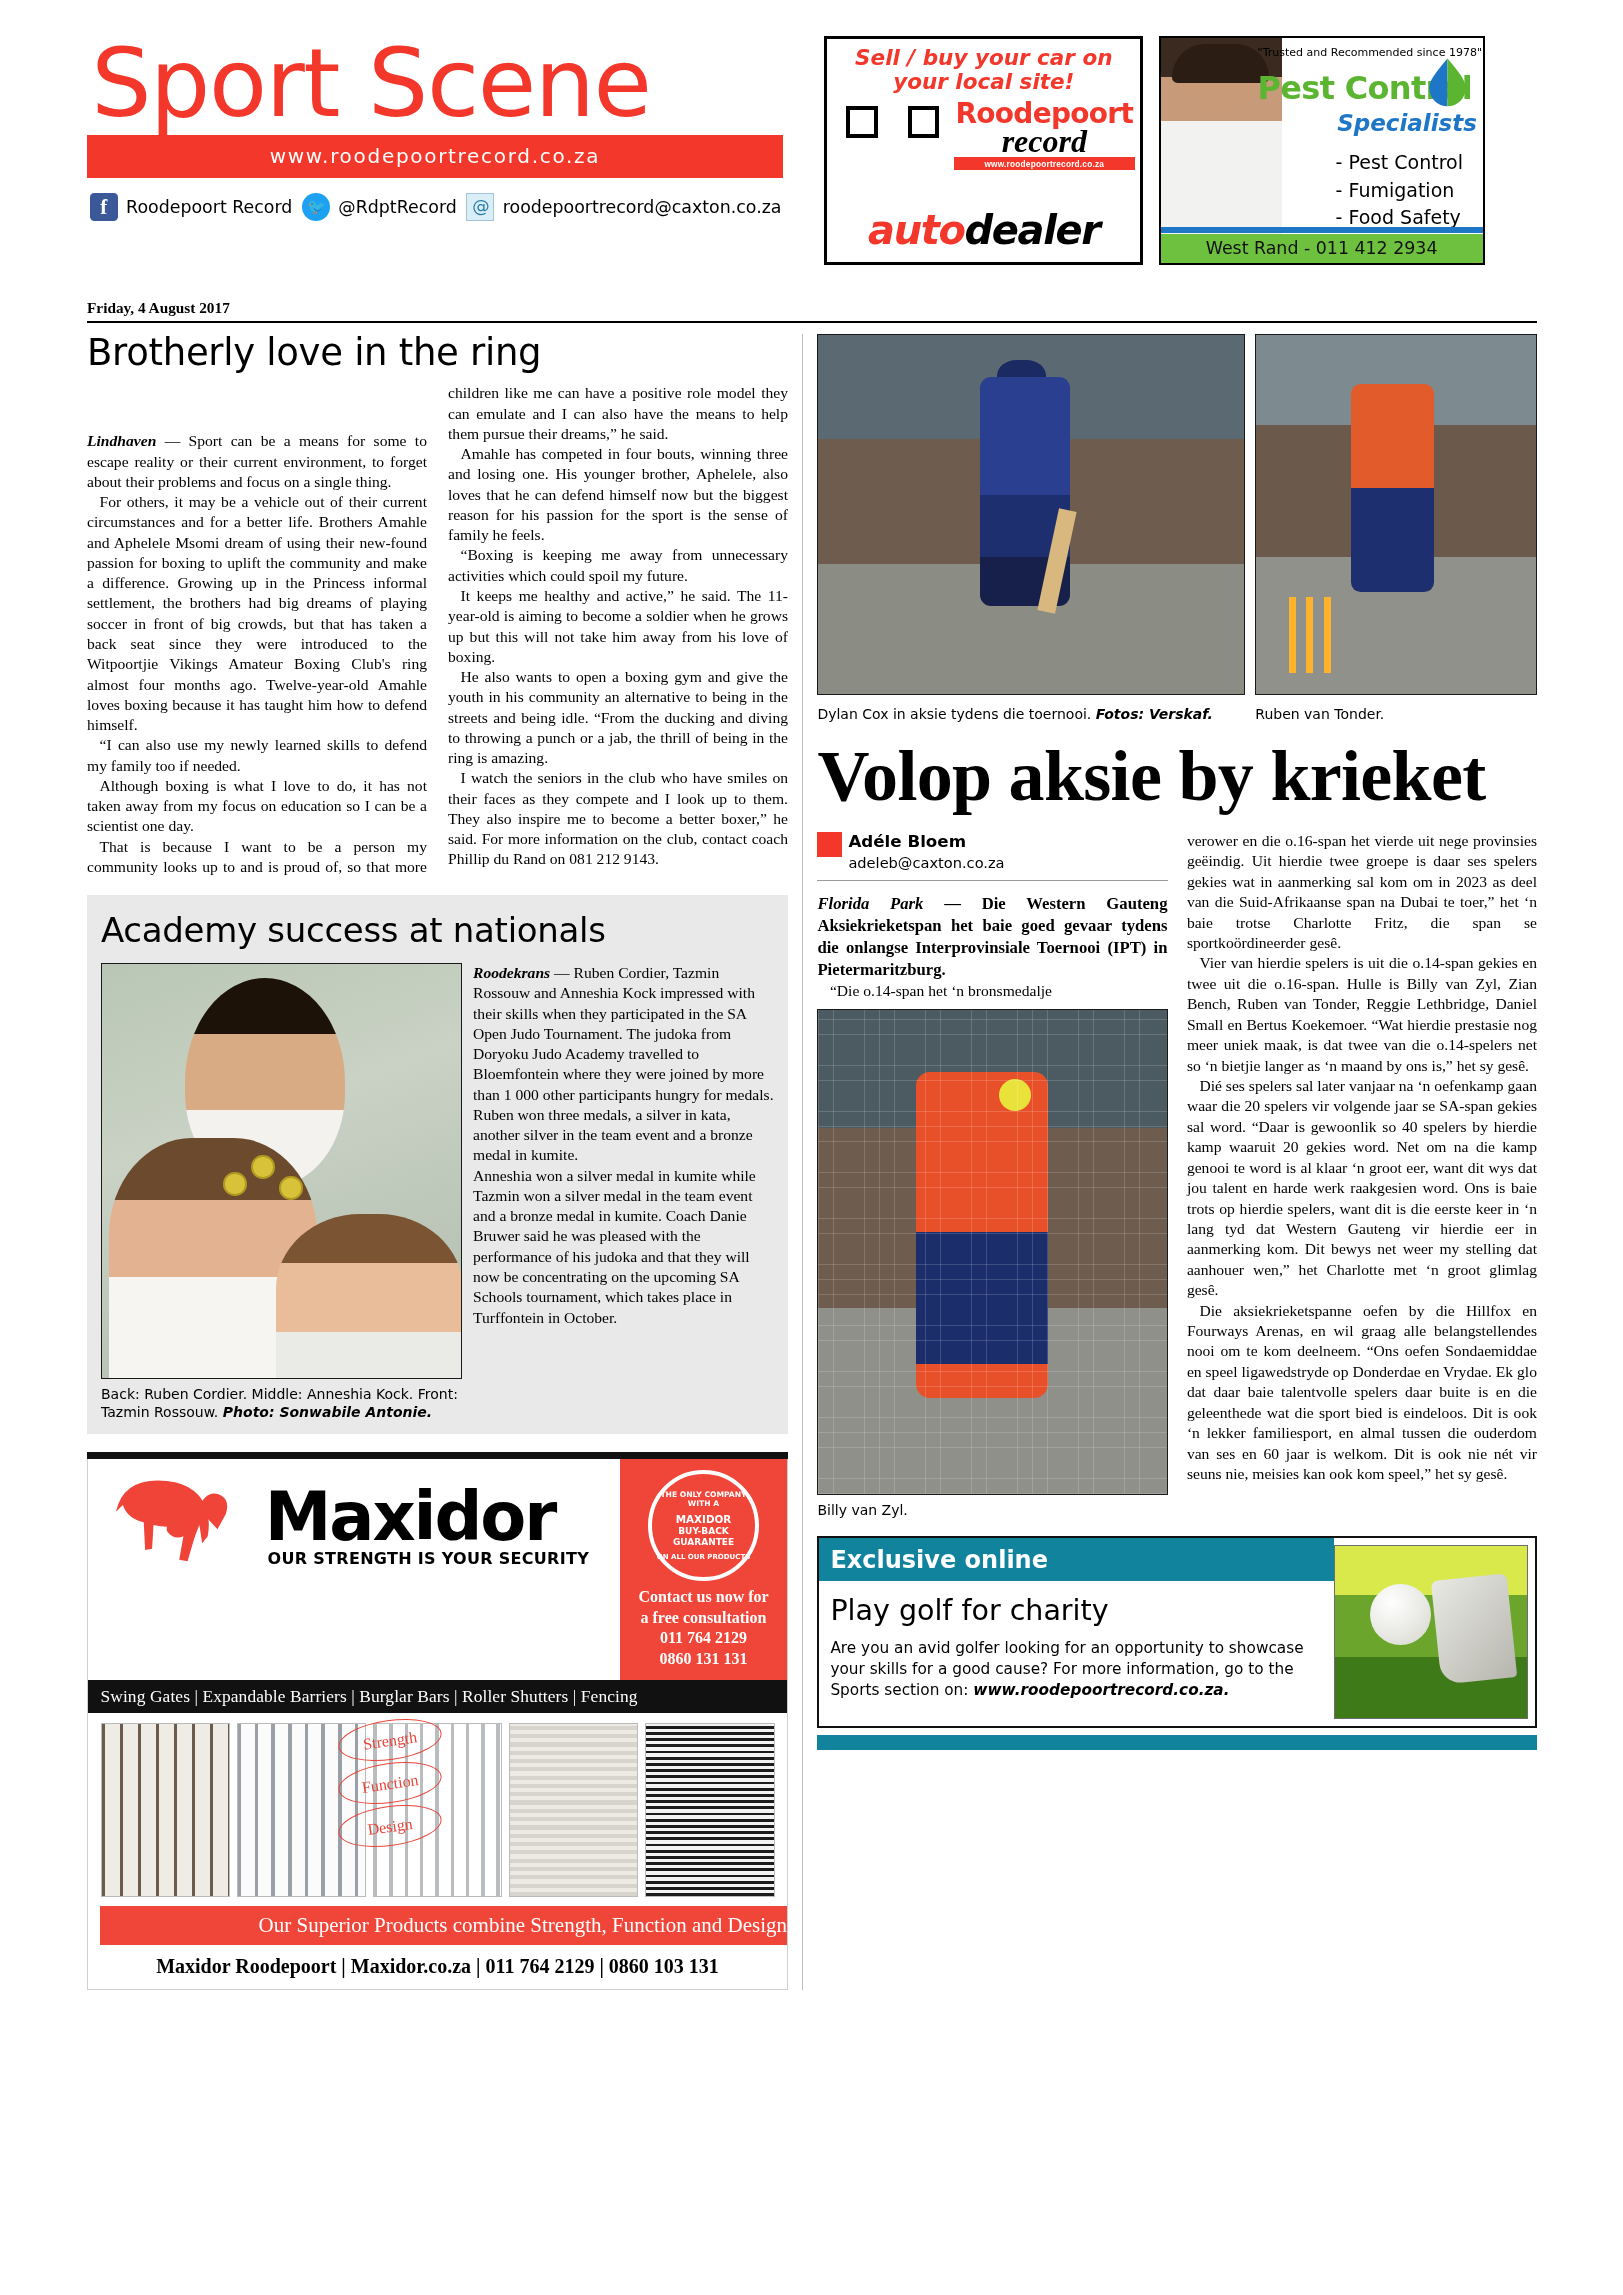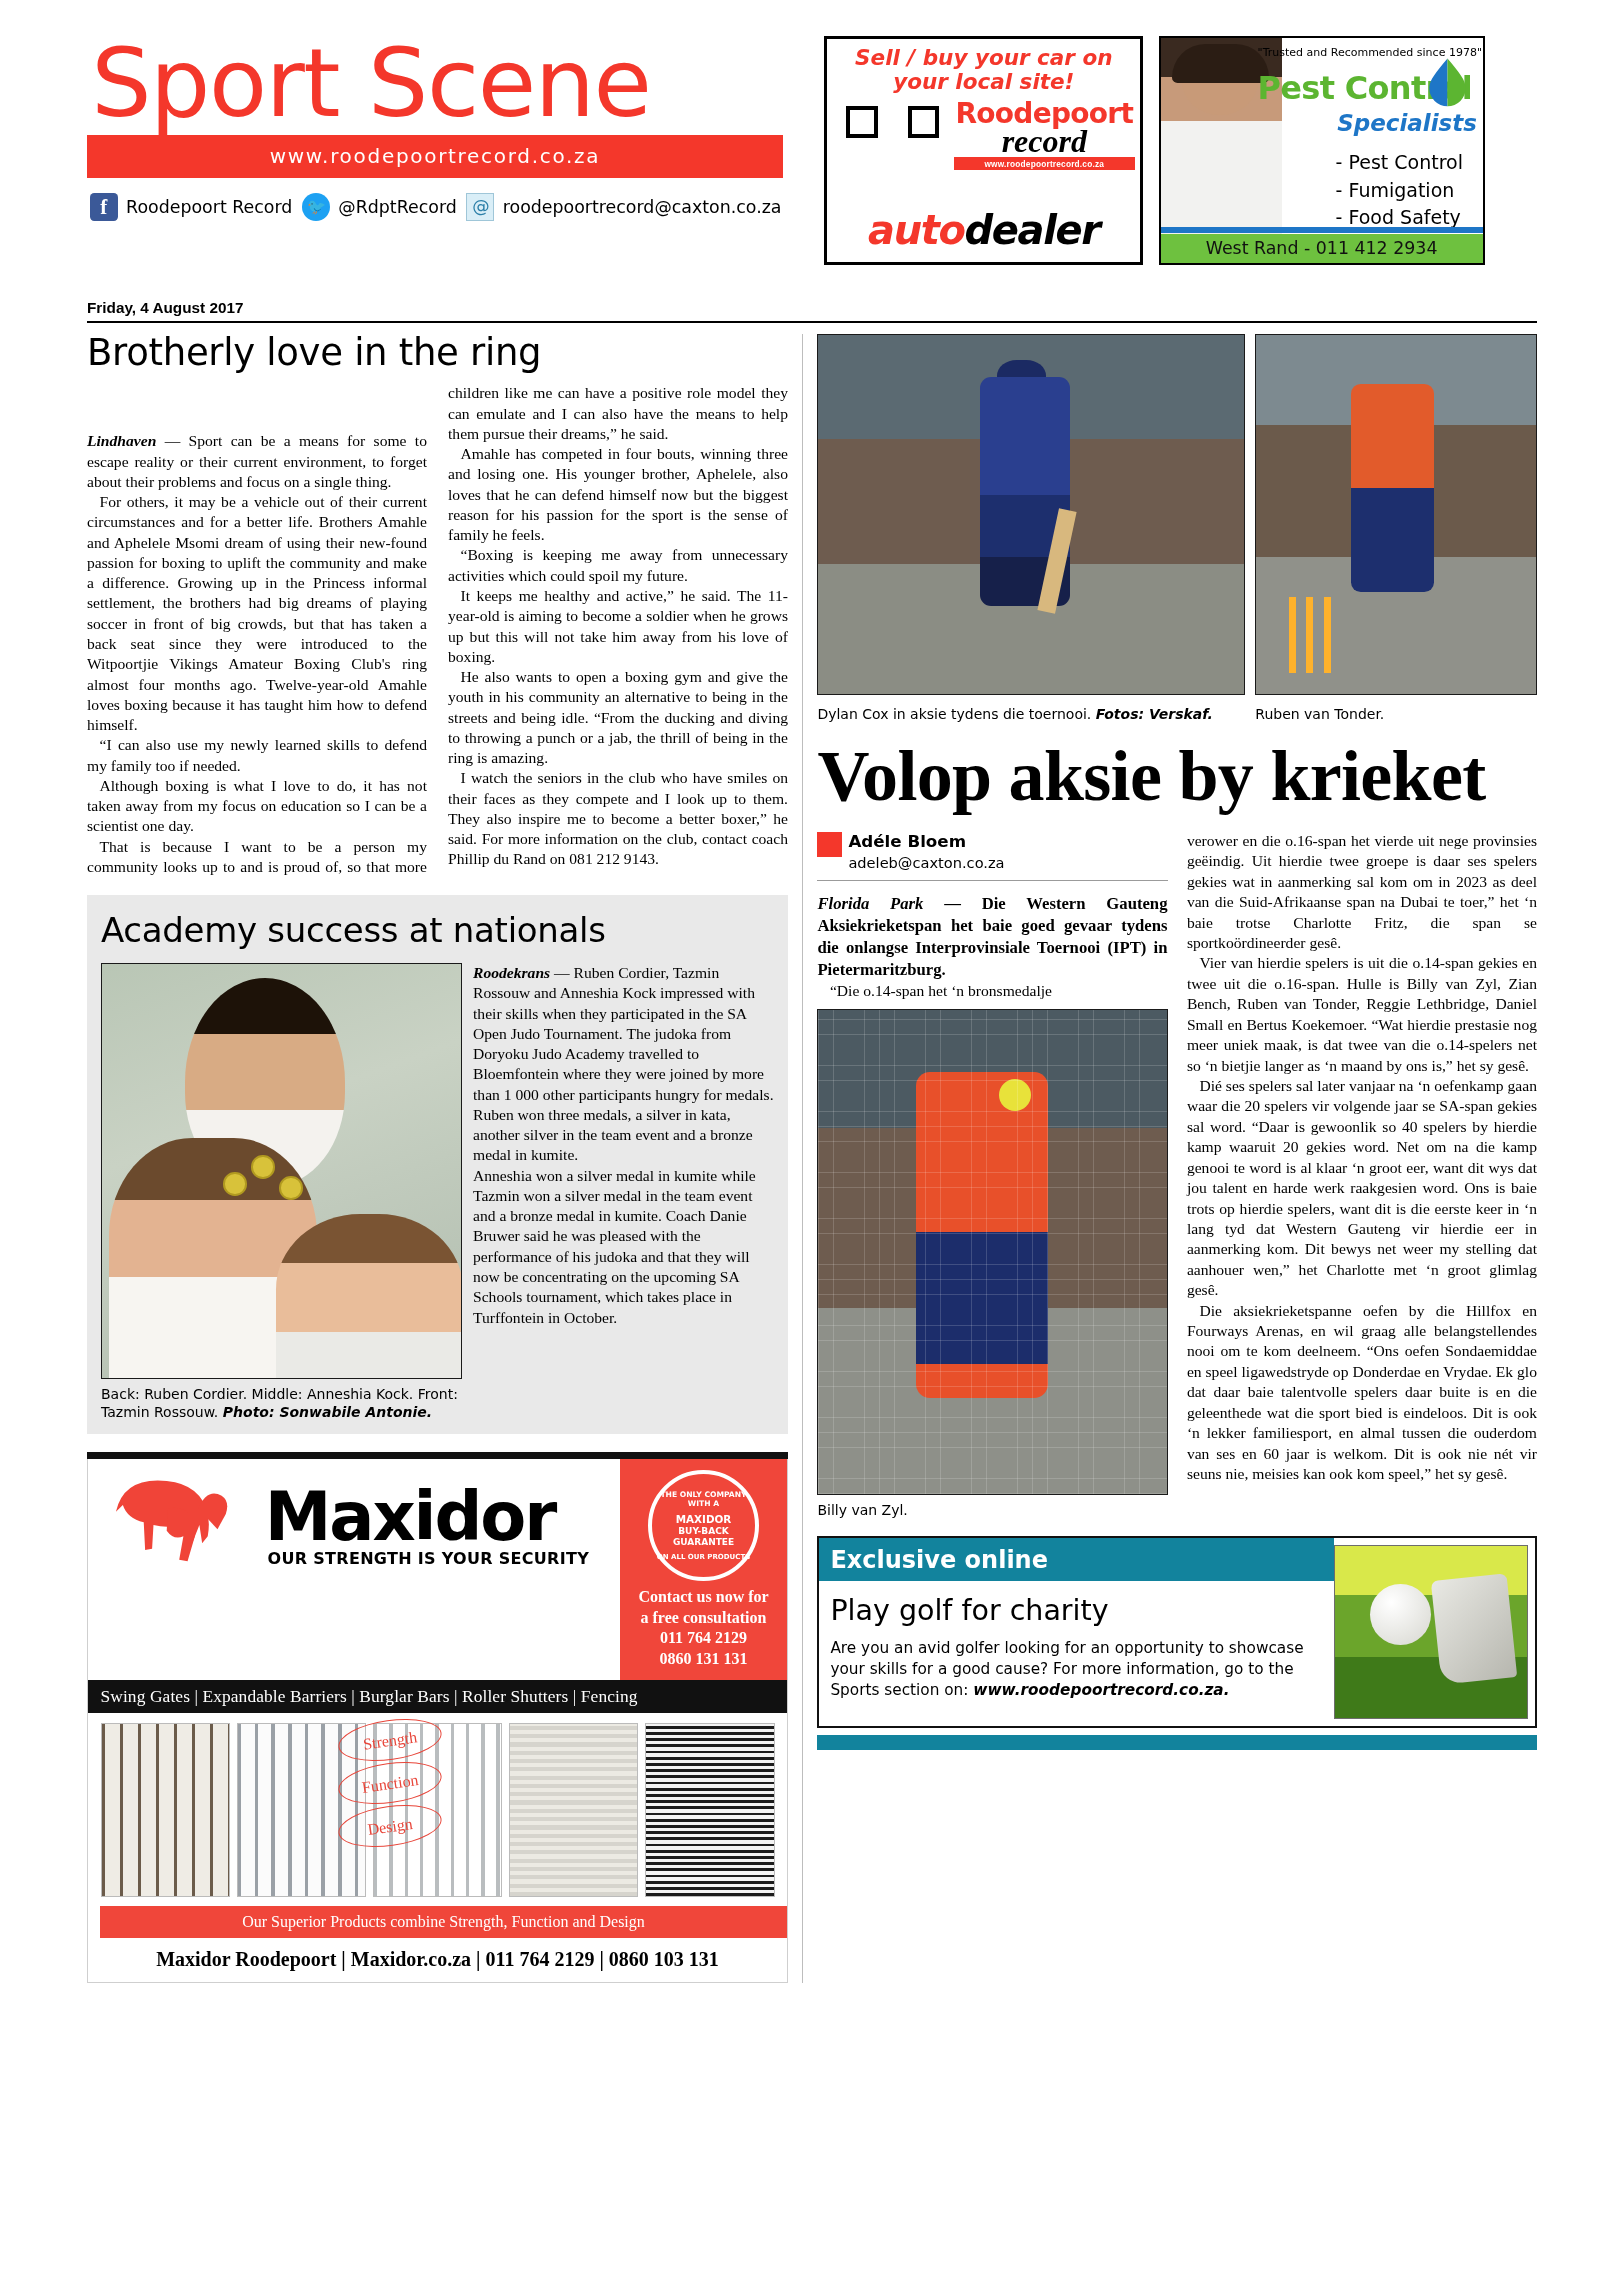--- a/index.html
+++ b/index.html
@@ -86,21 +86,21 @@
                font-style: italic; font-size: 23px; font-family: "DejaVu Sans", sans-serif;}
   .pest-drop { position: absolute; right: 7px; top: 16.7px; width: 57px; height: 57px; }
   .pest-list { position: absolute; left: 175px; top: 111px; font-size: 19px; line-height: 1.45;
                font-family: "DejaVu Sans", sans-serif; }
   .pest-blue { position: absolute; left: 0; right: 0; bottom: 30.5px; height: 5.6px; background: #1e76c7; }
   .pest-foot { position: absolute; left: 0; right: 0; bottom: 0; height: 29px; background: #6ec13f;
                color: #111; text-align: center; font-size: 17.4px; line-height: 29px;
                font-family: "DejaVu Sans", sans-serif; }
 
   
-  .datebar { font-size: 15.3px; font-weight: bold; font-family: Liberation Sans, sans-serif;
+  .datebar { font-size: 15.3px; font-weight: bold; font-family: Liberation Serif, serif;
              padding-bottom: 3.5px; border-bottom: 2.8px solid #000; margin-top: 7px; }
 
   
   .body-grid { display: flex; margin-top: 11px; }
   .col-left { width: 701px; flex: none; }
   .col-div { width: 1.4px; background: #bdbdbd; margin: 0 14px; flex: none; }
   .col-right { flex: 1; }
 
   h1.headline { font-size: 37px; font-weight: 400; letter-spacing: -0.3px; line-height: 1.05;
                 font-family: "DejaVu Sans", sans-serif; margin-bottom: 11px; }
@@ -152,22 +152,22 @@
   .maxi-contact { font-family: "Liberation Serif", serif; font-weight: bold; font-size: 16px; line-height: 1.3; }
   .maxi-strip { background: #111; color: #fff; font-family: "Liberation Serif", serif;
                 font-size: 17.4px; padding: 6.2px 12.5px; letter-spacing: 0.1px; }
   .maxi-products { display: flex; gap: 7px; padding: 9.7px 12.5px; }
   .prod { flex: 1; height: 174px; border: 0.7px solid #bbb; }
   .pr1 { background: repeating-linear-gradient(90deg,#6b5b4a 0 3.5px,#efece5 3.5px 18px); }
   .pr2 { background: repeating-linear-gradient(90deg,#9aa0a6 0 3.5px,#fbfbfb 3.5px 16.7px); }
   .pr3 { background: repeating-linear-gradient(90deg,#b9bdbf 0 3.5px,#ffffff 3.5px 15.3px); }
   .pr4 { background: repeating-linear-gradient(0deg,#d6d4cd 0 4.2px,#eceae3 4.2px 8.3px); }
   .pr5 { background: repeating-linear-gradient(0deg,#1c1c1c 0 2.8px,#f3f3f3 2.8px 6.2px); }
-  .maxi-banner { background: #f0463a; color: #fff; text-align: center;
-                 font-family: "Liberation Serif", serif; font-size: 16px; padding: 7px 0; margin-left: 12px; }
+  .maxi-banner { background: #f0463a; color: #fff; text-align: right;
+                 font-family: "Liberation Serif", serif; font-size: 21px; padding: 7px 0; margin-left: 12px; }
   .maxi-footline { text-align: center; font-family: "Liberation Serif", serif;
                    font-weight: bold; font-size: 20px; padding: 9.7px 0 11px 0; }
 
   
   .cricket-photos { display: flex; gap: 9.7px; }
   .ph-crick1 { flex: 1.52; height: 361px; }
   .ph-crick2 { flex: 1; height: 361px; }
   .ph-c1 { background: linear-gradient(180deg,#5b6a72 0 104px,#6e5c4f 104px 229px,#8b8d84 229px 100%); position: relative; }
   .ph-c1 .batsman { position:absolute; left:38%; top:42px; width:90px; height:229px;
                     background: linear-gradient(180deg,#2a3f8f 0 118px,#1d2f6e 118px 180px,#16204a 180px 100%); border-radius: 11px;}

